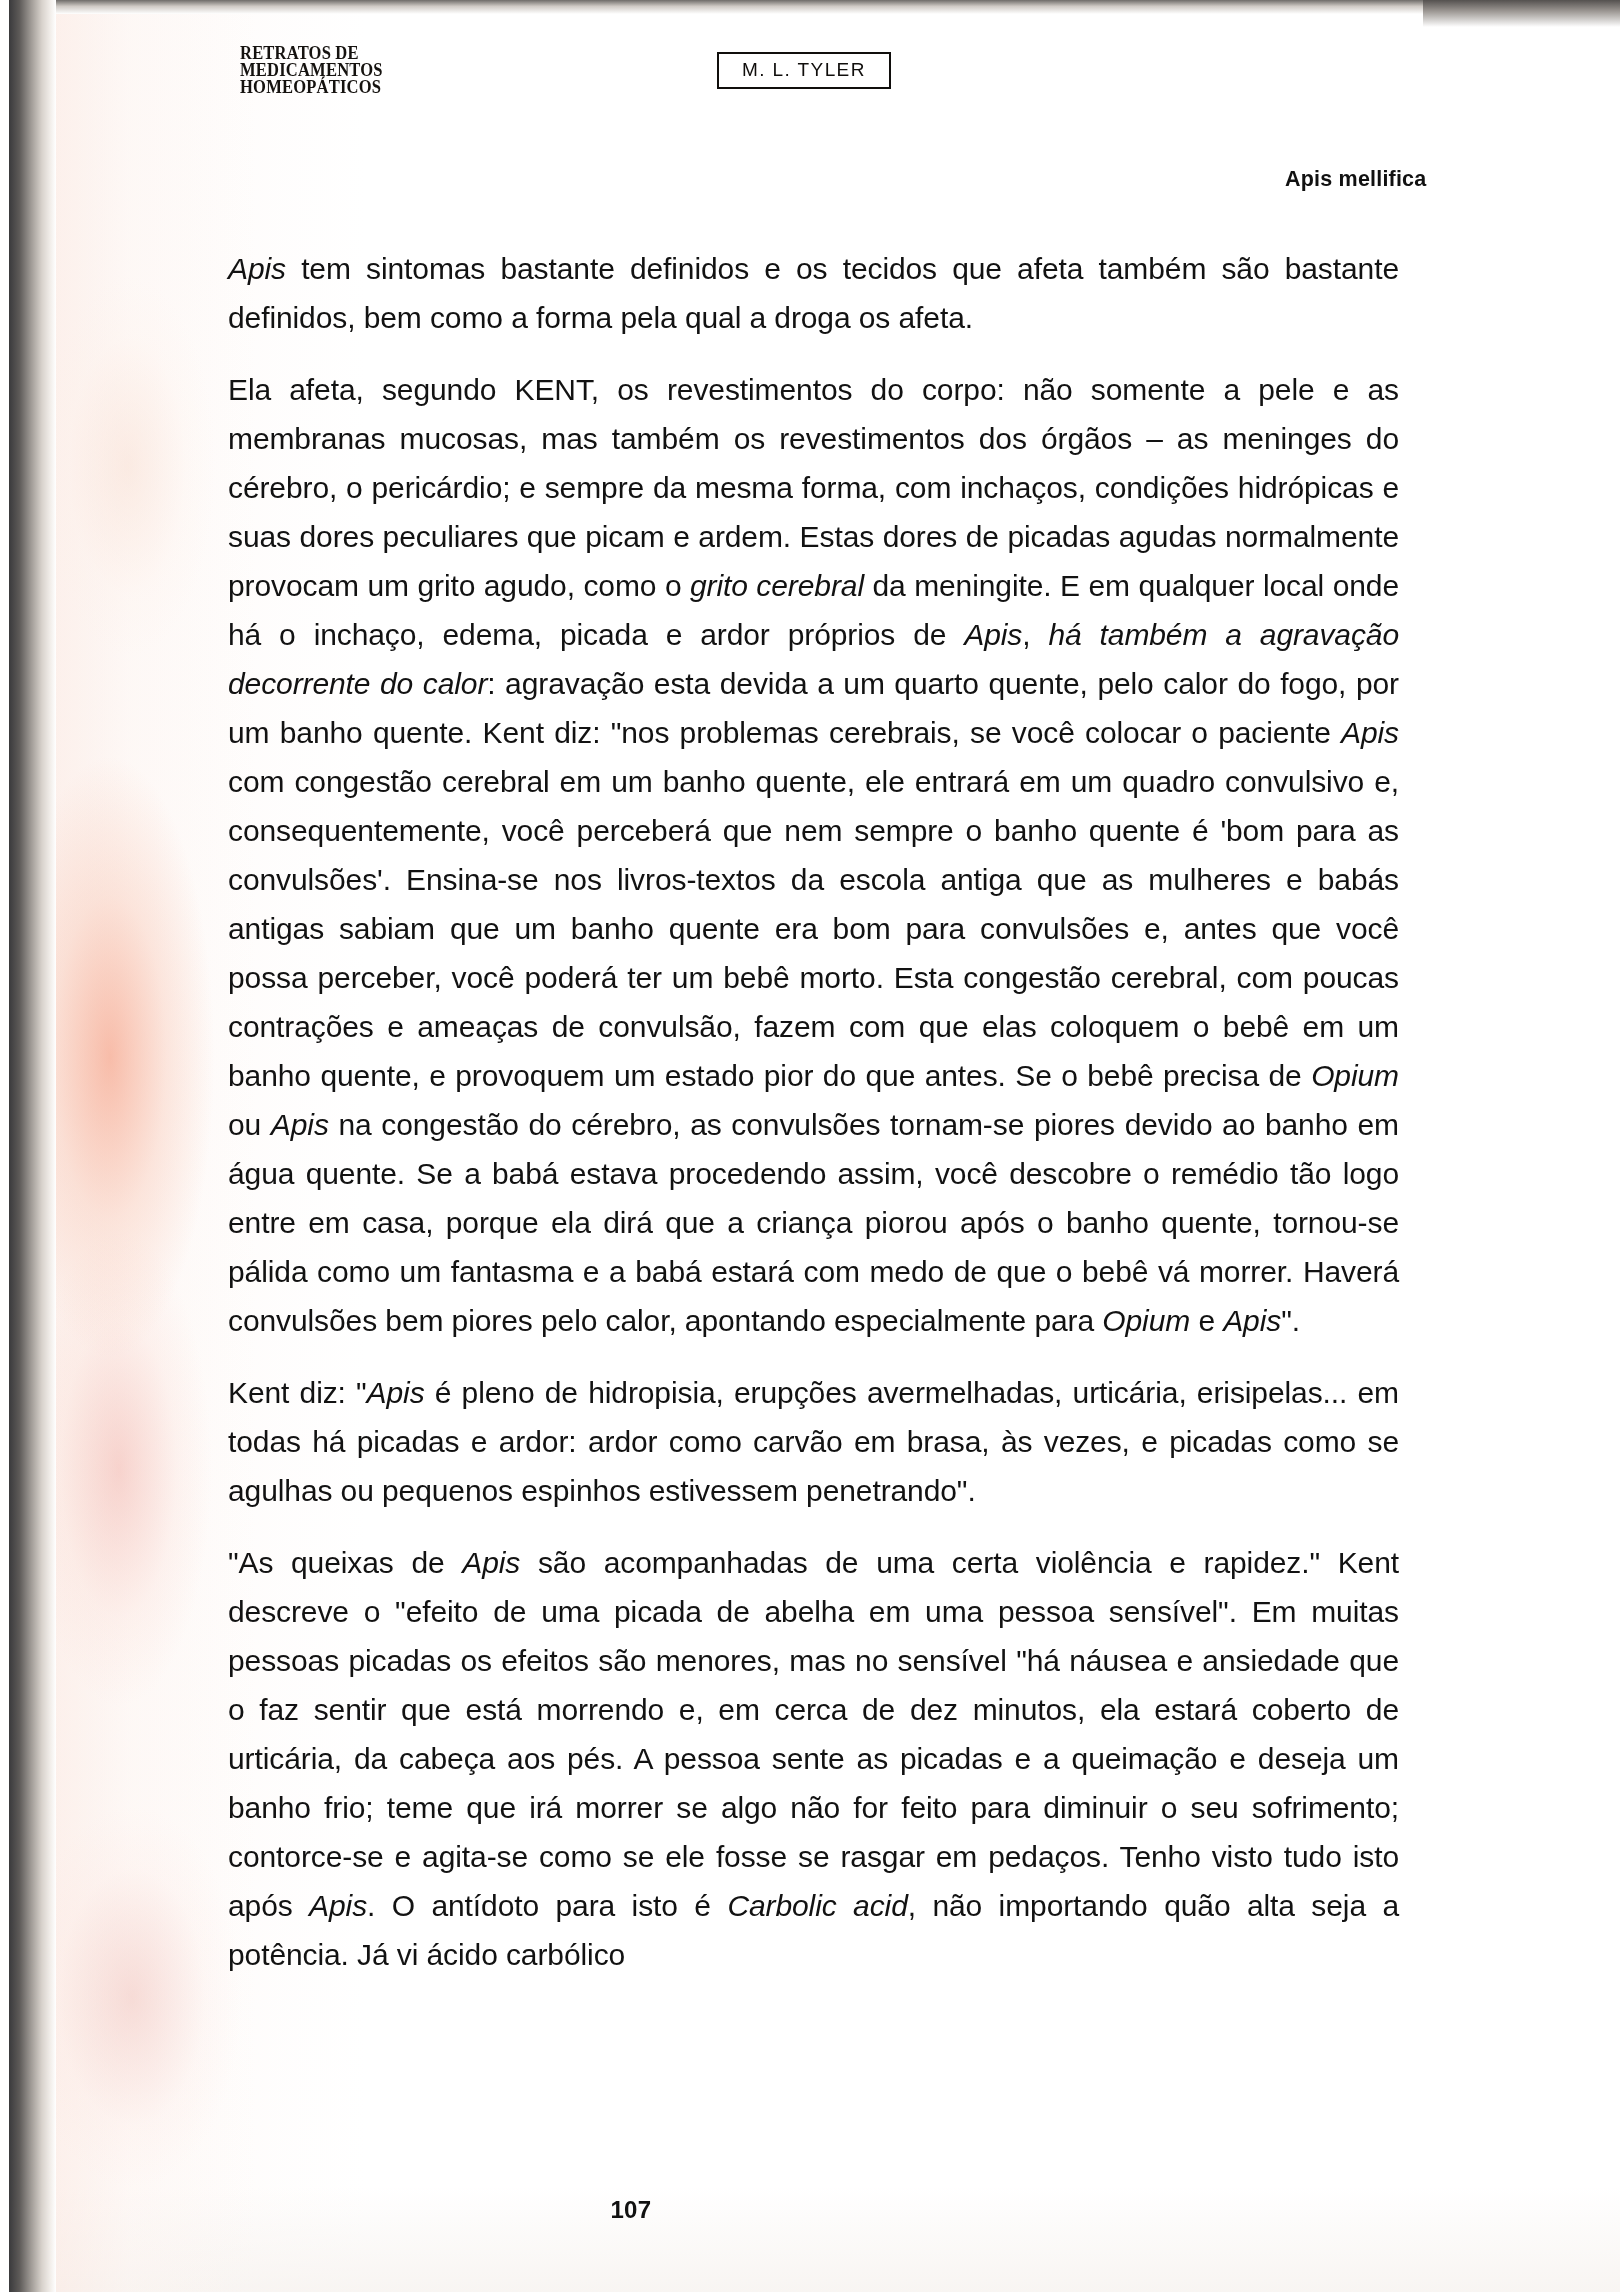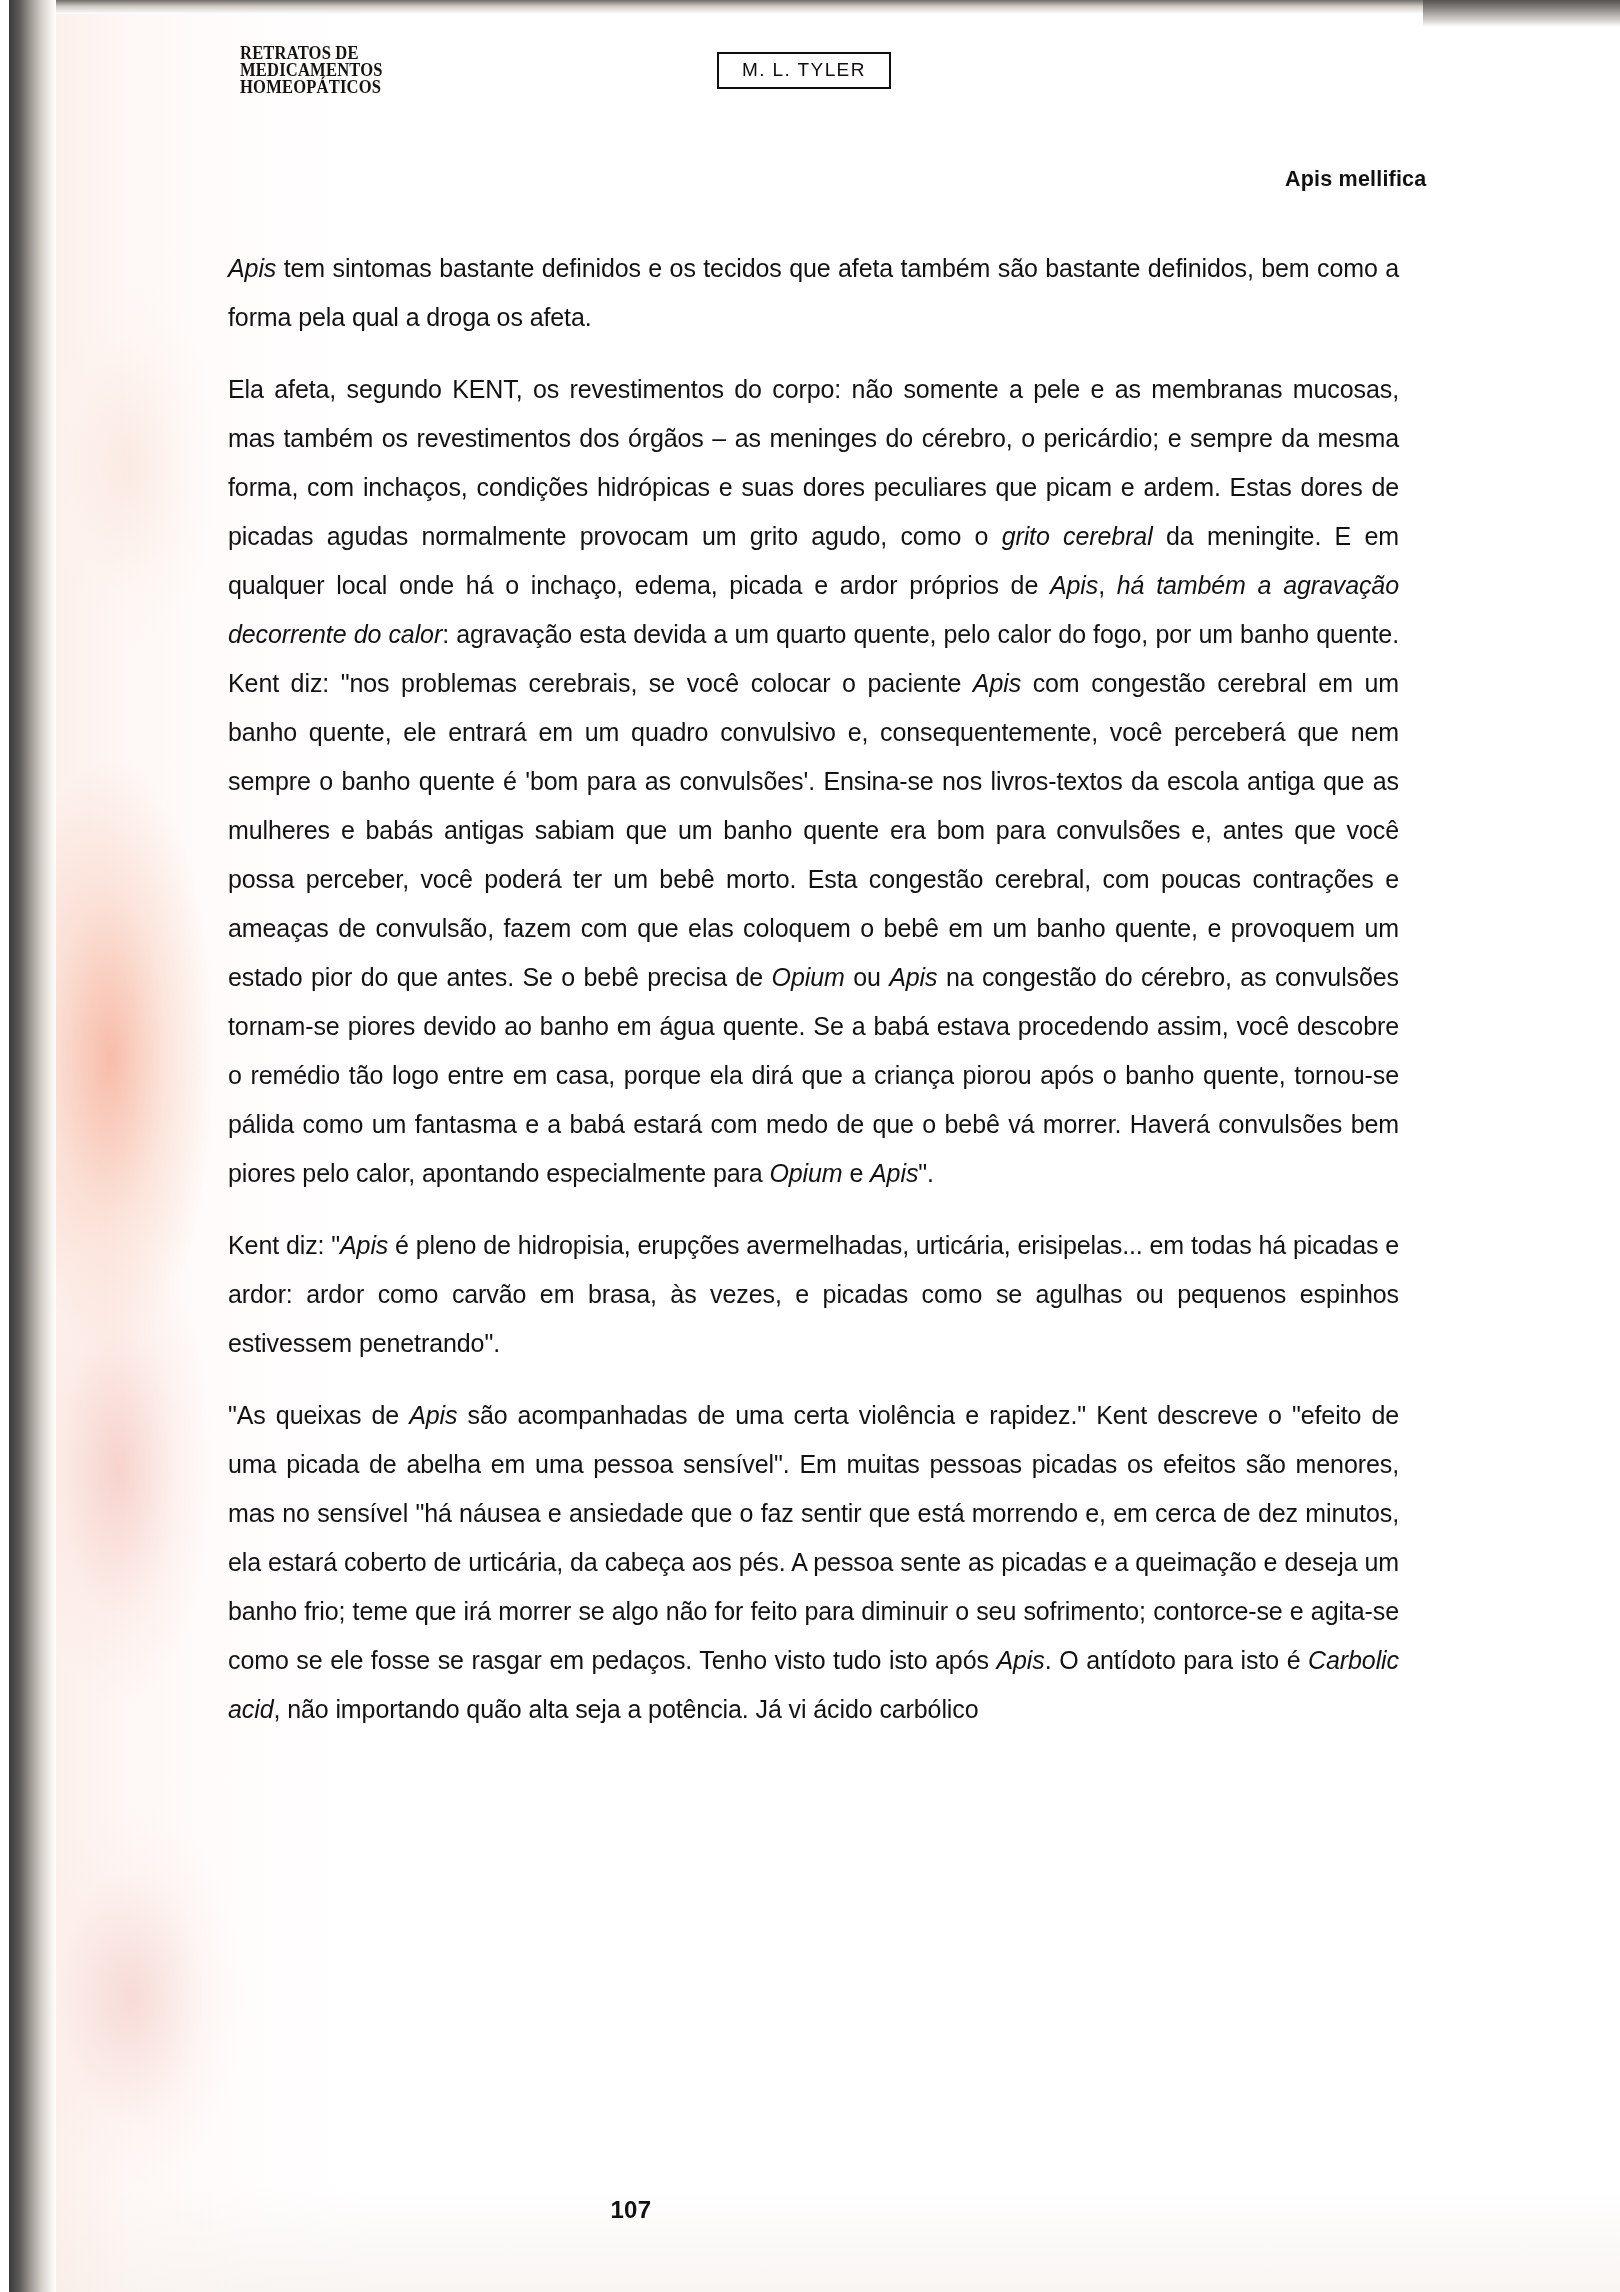--- a/index.html
+++ b/index.html
@@ -120,21 +120,21 @@
     letter-spacing: 0.2px;
   }
 
   
   .body-col {
     position: absolute;
     left: 219px;
     top: 244px;
     width: 1171px;
     color: #121212;
-    font-size: 25px;
+    font-size: 30px;
     line-height: 49px;
     text-align: justify;
     text-justify: inter-word;
     letter-spacing: -0.1px;
   }
   .body-col p {
     margin: 0 0 23px 0;
     text-align: justify;
   }
   .body-col p:last-child { margin-bottom: 0; }

